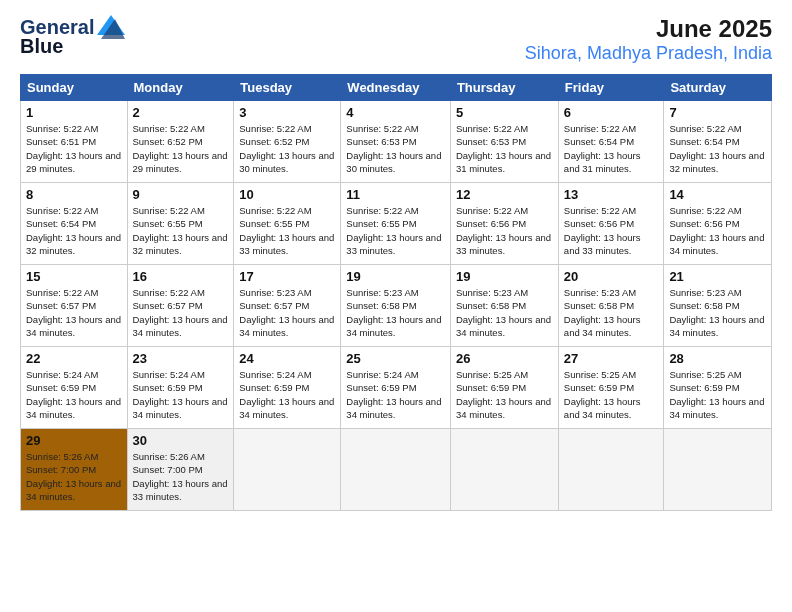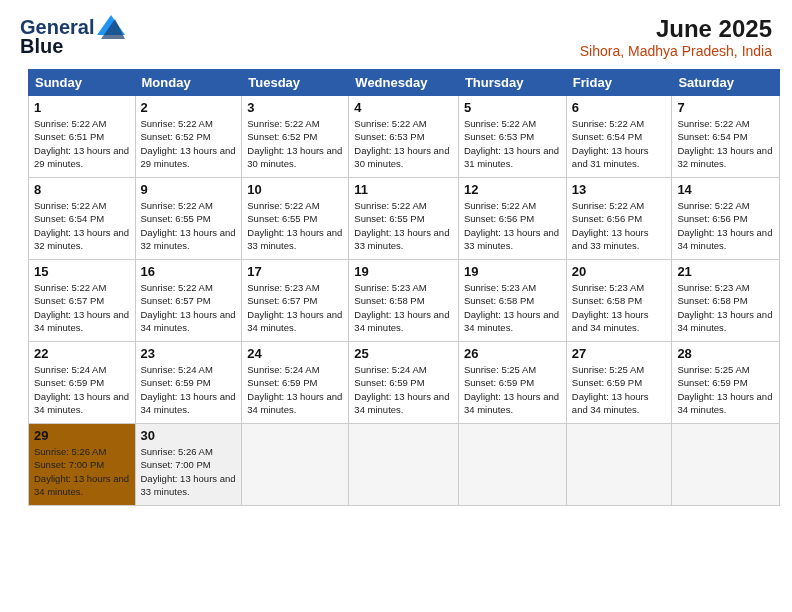--- a/index.html
+++ b/index.html
@@ -28,27 +28,26 @@
     }
     .title-section {
       text-align: right;
     }
     .month-title {
       font-size: 24px;
       font-weight: bold;
       color: #1a1a1a;
     }
     .location {
-      font-size: 14px;
-      color: #c2410c;
+      font-size: 18px;
+      color: #3b82f6;
     }
     .calendar {
       width: 100%;
       border-collapse: collapse;
-      margin-left: 8px;
     }
     .calendar th {
       background: #2a5caa;
       color: white;
       text-align: left;
       padding: 5px 6px;
       font-size: 13px;
       font-weight: bold;
       border: 1px solid #2a5caa;
     }

